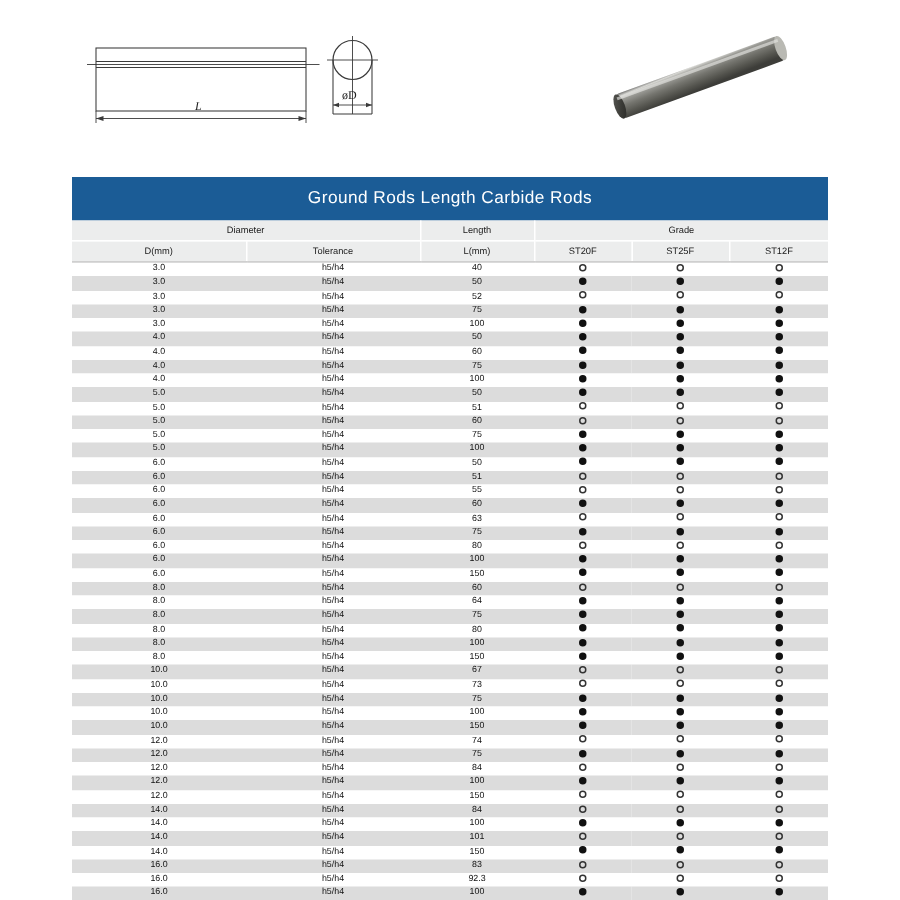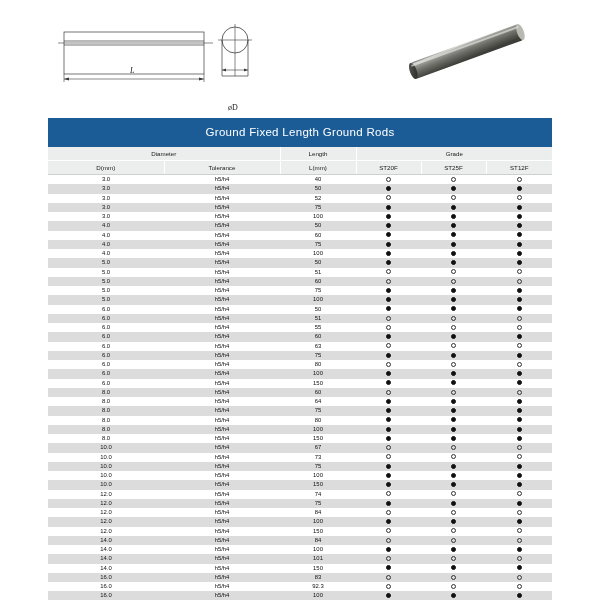--- a/index.html
+++ b/index.html
@@ -125,21 +125,21 @@
         <line x1="23" y1="2" x2="23" y2="54" stroke="#3a3a3a" stroke-width="0.6"></line>
 
         <line x1="10" y1="18" x2="10" y2="54" stroke="#3a3a3a" stroke-width="0.7"></line>
         <line x1="36" y1="18" x2="36" y2="54" stroke="#3a3a3a" stroke-width="0.7"></line>
         <line x1="10" y1="54" x2="36" y2="54" stroke="#3a3a3a" stroke-width="0.7"></line>
 
         <line x1="10" y1="48" x2="36" y2="48" stroke="#3a3a3a" stroke-width="0.6"></line>
         <path d="M10 48 l4 -1.5 v3 z" fill="#3a3a3a"></path>
         <path d="M36 48 l-4 -1.5 v3 z" fill="#3a3a3a"></path>
       </svg>
-      <span class="dim-label" style="left:16px; top:37px; font-style:normal;margin-top:44px;">øD</span>
+      <span class="dim-label" style="left:16px; top:37px; font-style:normal;">øD</span>
     </div>
 
     <div id="photo-wrap">
       <svg width="150" height="80" viewBox="0 0 150 80">
         <defs>
           <linearGradient id="rodGrad" x1="0" y1="0" x2="0.25" y2="1">
             <stop offset="0%" stop-color="#6e6e6c"></stop>
             <stop offset="12%" stop-color="#d8d8d4"></stop>
             <stop offset="26%" stop-color="#9a9a95"></stop>
             <stop offset="50%" stop-color="#75756f"></stop>
@@ -166,21 +166,21 @@
     <colgroup>
       <col style="width:116px">
       <col style="width:116px">
       <col style="width:76px">
       <col style="width:65px">
       <col style="width:65px">
       <col style="width:66px">
     </colgroup>
     <thead>
       <tr>
-        <th id="table-title-bar" colspan="6">Ground Fixed Length Ground Rods</th>
+        <th id="table-title-bar" colspan="6">Ground Rods Length Carbide Rods</th>
       </tr>
       <tr>
         <th class="grp-head" colspan="2">Diameter</th>
         <th class="grp-head" colspan="1">Length</th>
         <th class="grp-head" colspan="3">Grade</th>
       </tr>
       <tr>
         <th class="sub-head">D(mm)</th>
         <th class="sub-head">Tolerance</th>
         <th class="sub-head">L(mm)</th>

